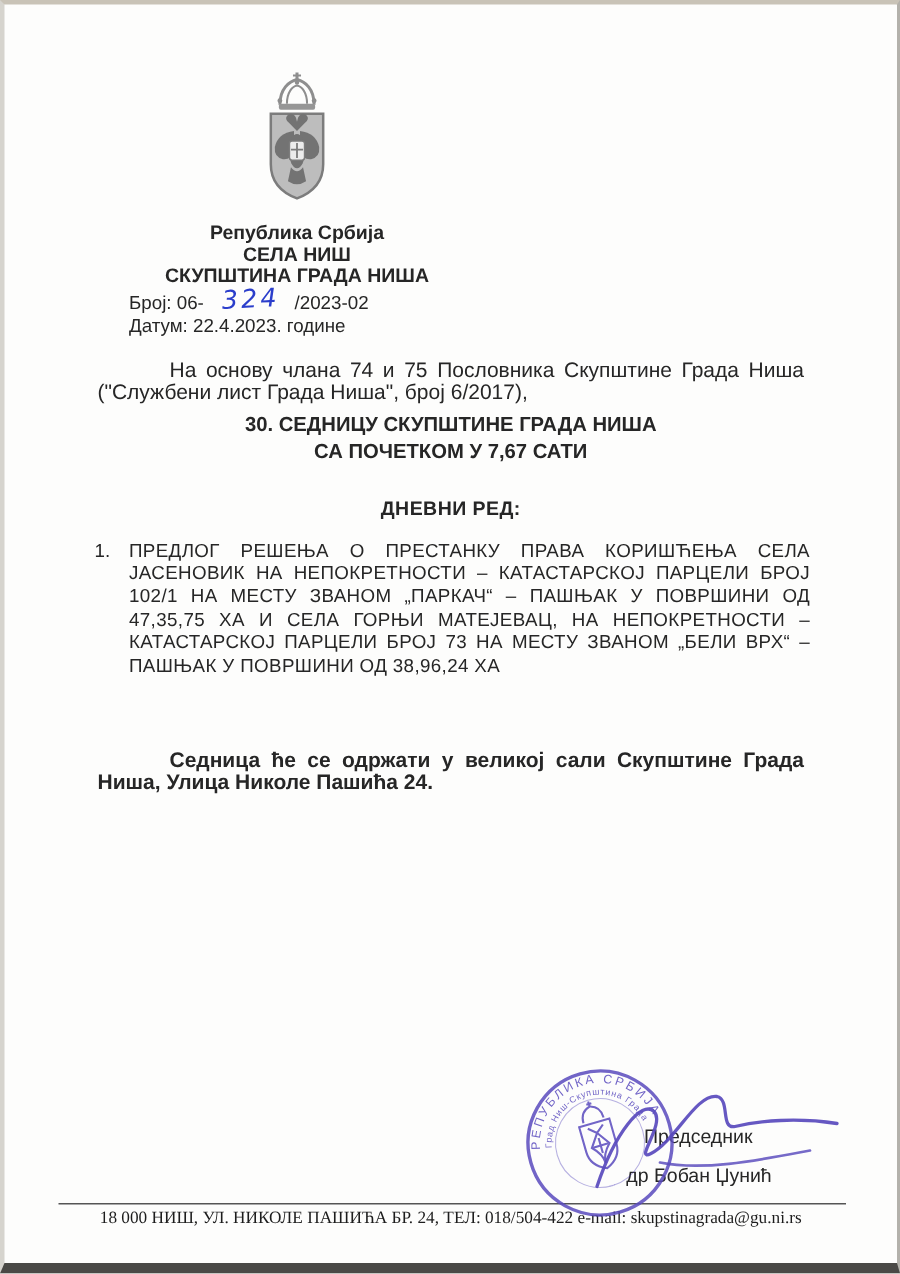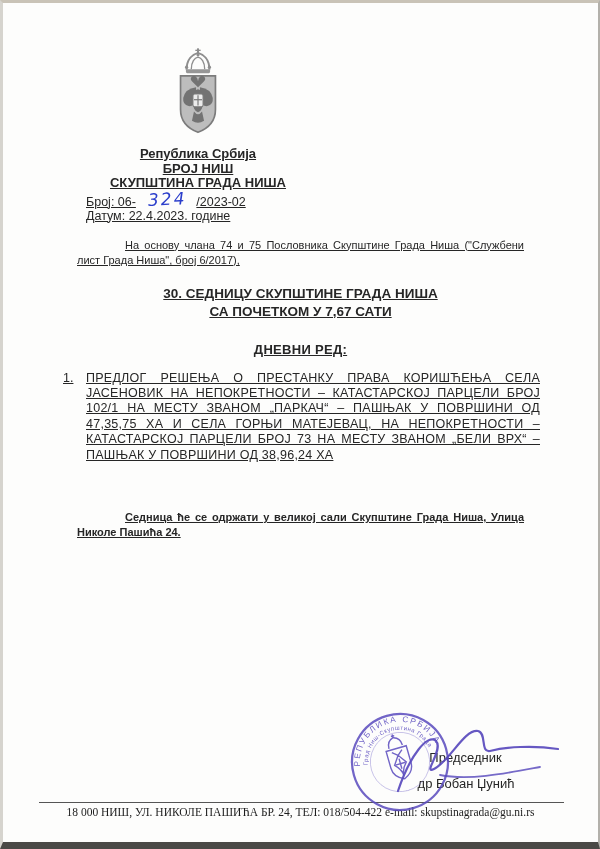--- a/index.html
+++ b/index.html
@@ -11,21 +11,20 @@
     height: 849px;
     margin: 0 auto;
     background: #fdfdfc;
     border-top: 3px solid #c9c3b7;
     border-left: 3px solid #d6d4ce;
     border-right: 2px solid #b3b1ab;
     border-bottom: 7px solid #4a4946;
     font-family: "Liberation Sans", sans-serif;
     color: #262626;
     overflow: hidden;
-    text-decoration: underline;
   }
 
   .content { padding: 0 58px; }
 
   
   .header-block {
     margin-top: 44px;
     margin-left: 25px;
     width: 224px;
   }
@@ -50,24 +49,24 @@
     font-size: 17px;
     font-style: italic;
     font-family: "DejaVu Sans", sans-serif;
     letter-spacing: 2px;
     transform: rotate(-3deg) translateY(-1px);
     margin: 0 10px 0 12px;
   }
 
   
   .para {
-    font-size: 11px;
+    font-size: 14px;
     line-height: 15.5px;
     text-align: justify;
-    margin: 16px;
+    margin: 4px;
   }
   .indent { text-indent: 48px; }
 
   .intro-para { margin-top: 15px; }
 
   .summon-heading {
     margin-top: 38px;
     text-align: center;
     font-weight: bold;
     font-size: 13.5px;
@@ -192,21 +191,21 @@
             <path d="M44,96 q6,8 12,0 l3,14 q-9,6 -18,0 z"></path>
             <ellipse cx="50" cy="80" rx="8" ry="17"></ellipse>
           </g>
 
           <rect x="42.5" y="70" width="15" height="19" rx="2.5" fill="#ececec" stroke="#7c7c7c" stroke-width="1.5"></rect>
           <line x1="50" y1="72" x2="50" y2="87" stroke="#7c7c7c" stroke-width="1.8"></line>
           <line x1="44" y1="78.5" x2="56" y2="78.5" stroke="#7c7c7c" stroke-width="1.8"></line>
         </svg>
       </div>
       <div class="org-line">Република Србија</div>
-      <div class="org-line">БРОЈ НИШ</div>
+      <div class="org-line">СЕЛА НИШ</div>
       <div class="org-line">СКУПШТИНА ГРАДА НИША</div>
       <div class="ref-line ref-number-line">
         <span>Број: 06-</span><span class="handwritten">324</span><span>/2023-02</span>
       </div>
       <div class="ref-line">Датум: 22.4.2023. године</div>
     </div>
 
     <p class="para indent intro-para">На основу члана 74 и 75 Пословника Скупштине Града Ниша ("Службени лист Града Ниша", број 6/2017),</p>
 
 

